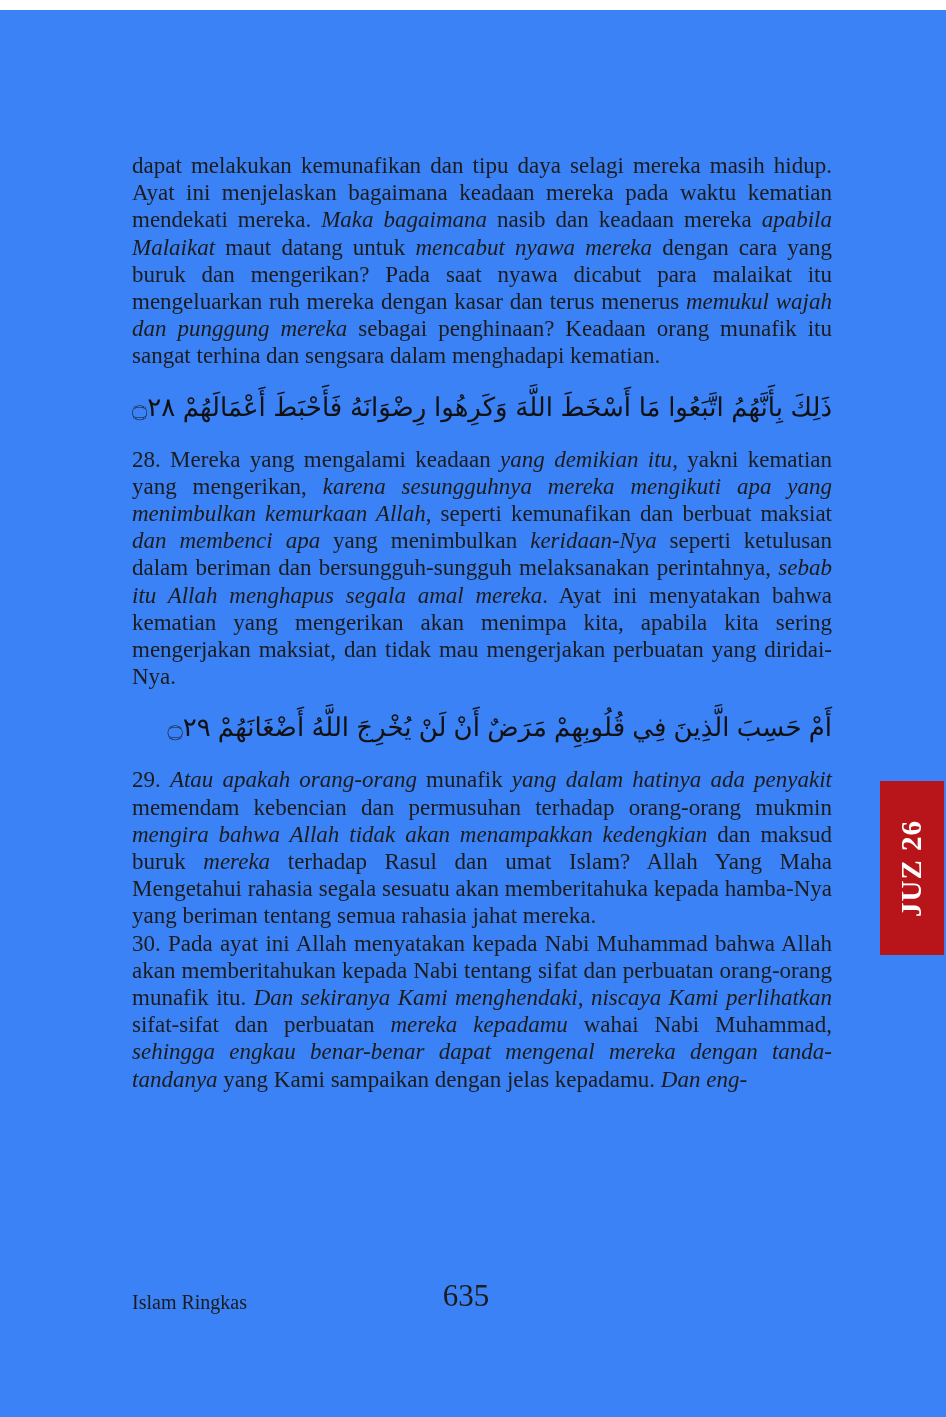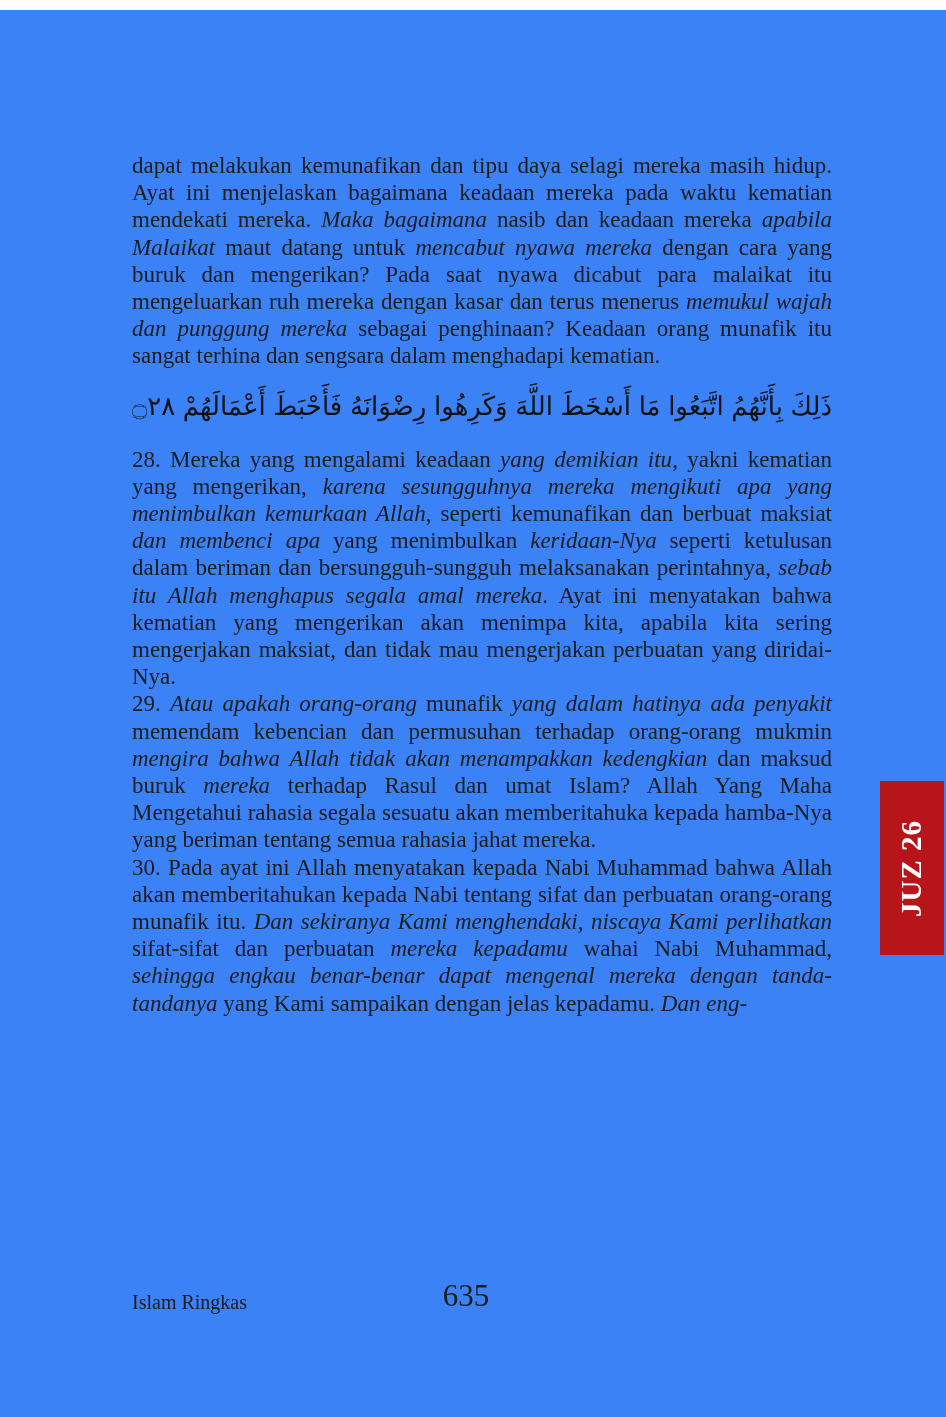--- a/index.html
+++ b/index.html
@@ -21,21 +21,21 @@
   }
   p.body {
     margin: 0;
     font-size: 23px;
     line-height: 27.2px;
     text-align: justify;
   }
   p.body i { font-style: italic; }
   .verse {
     direction: rtl;
-    font-family: Liberation Serif, serif;
+    font-family: Liberation Sans, sans-serif;
     font-size: 26px;
     line-height: 50px;
     margin: 12px 0 14px 0;
     color: #111111;
   }
   .verse.single {
     text-align: justify;
     text-align-last: justify;
     white-space: nowrap;
   }
@@ -86,20 +86,21 @@
 <div class="page">
 
   <div class="content">
 
     <p class="body"><span>dapat melakukan kemunafikan dan tipu daya selagi mereka masih hidup. Ayat ini menjelaskan bagaimana keadaan mereka pada waktu kematian mendekati mereka. </span><i>Maka bagaimana</i><span> nasib dan keadaan mereka </span><i>apabila Malaikat</i><span> maut datang untuk </span><i>mencabut nyawa mereka</i><span> dengan cara yang buruk dan mengerikan? Pada saat nyawa dicabut para malaikat itu mengeluarkan ruh mereka dengan kasar dan terus menerus </span><i>memukul wajah dan punggung mereka</i><span> sebagai penghinaan? Keadaan orang munafik itu sangat terhina dan sengsara dalam menghadapi kematian.</span></p>
 
     <div class="verse single">ذَلِكَ بِأَنَّهُمُ اتَّبَعُوا مَا أَسْخَطَ اللَّهَ وَكَرِهُوا رِضْوَانَهُ فَأَحْبَطَ أَعْمَالَهُمْ ۝٢٨</div>
 
     <p class="body"><span>28. Mereka yang mengalami keadaan </span><i>yang demikian itu</i><span>, yakni kematian yang mengerikan, </span><i>karena sesungguhnya mereka mengikuti apa yang menimbulkan kemurkaan Allah</i><span>, seperti kemunafikan dan berbuat maksiat </span><i>dan membenci apa</i><span> yang menimbulkan </span><i>keridaan-Nya</i><span> seperti ketulusan dalam beriman dan bersungguh-sungguh melaksanakan perintahnya, </span><i>sebab itu Allah menghapus segala amal mereka</i><span>. Ayat ini menyatakan bahwa kematian yang mengerikan akan menimpa kita, apabila kita sering mengerjakan maksiat, dan tidak mau mengerjakan perbuatan yang diridai-Nya.</span></p>
 
+    <div class="verse short">أَمْ حَسِبَ الَّذِينَ فِي قُلُوبِهِمْ مَرَضٌ أَنْ لَنْ يُخْرِجَ اللَّهُ أَضْغَانَهُمْ ۝٢٩</div>
 
     <p class="body"><span>29. </span><i>Atau apakah orang-orang</i><span> munafik </span><i>yang dalam hatinya ada penyakit</i><span> memendam kebencian dan permusuhan terhadap orang-orang mukmin </span><i>mengira bahwa Allah tidak akan menampakkan kedengkian</i><span> dan maksud buruk </span><i>mereka</i><span> terhadap Rasul dan umat Islam? Allah Yang Maha Mengetahui rahasia segala sesuatu akan memberitahuka kepada hamba-Nya yang beriman tentang semua rahasia jahat mereka.</span></p>
 
 
     <p class="body"><span>30. Pada ayat ini Allah menyatakan kepada Nabi Muhammad bahwa Allah akan memberitahukan kepada Nabi tentang sifat dan perbuatan orang-orang munafik itu. </span><i>Dan sekiranya Kami menghendaki, niscaya Kami perlihatkan</i><span> sifat-sifat dan perbuatan </span><i>mereka kepadamu</i><span> wahai Nabi Muhammad, </span><i>sehingga engkau benar-benar dapat mengenal mereka dengan tanda-tandanya</i><span> yang Kami sampaikan dengan jelas kepadamu. </span><i>Dan eng-</i></p>
 
   </div>
 
   <div class="juz-tab" style="background: rgb(184, 21, 26); color: rgb(255, 255, 255);">
     <span class="juz-tab-label">JUZ 26</span>

